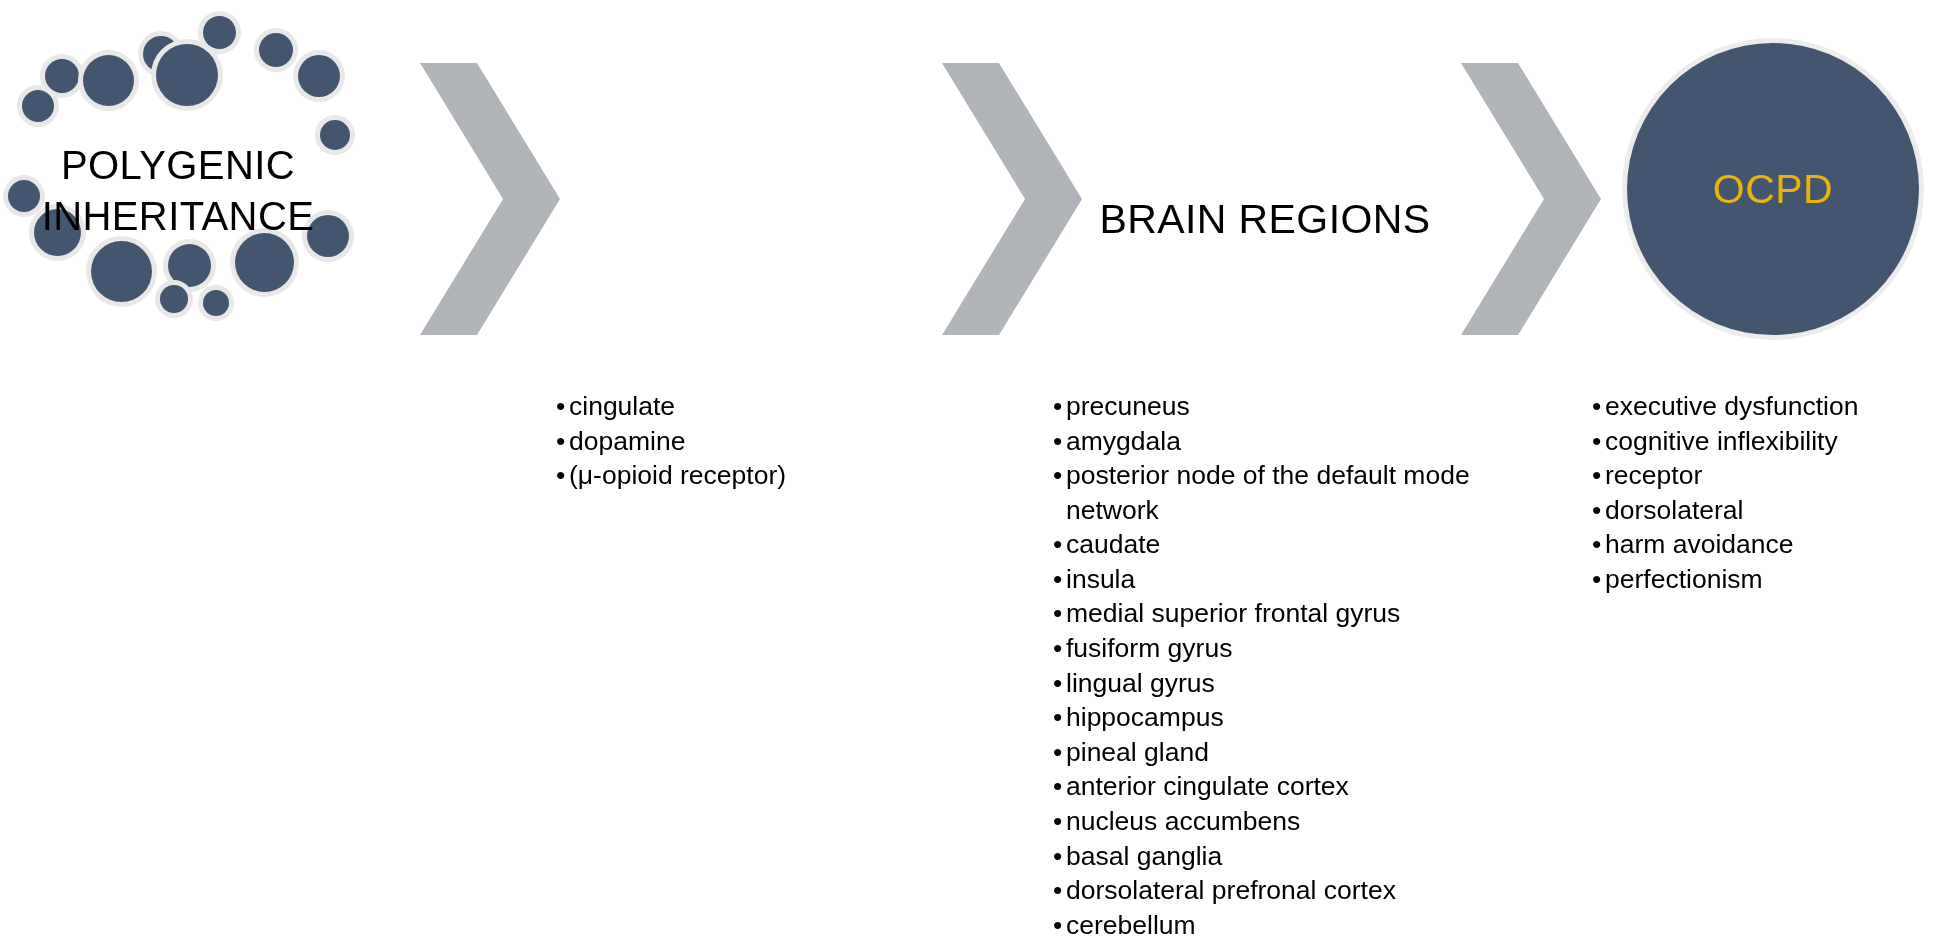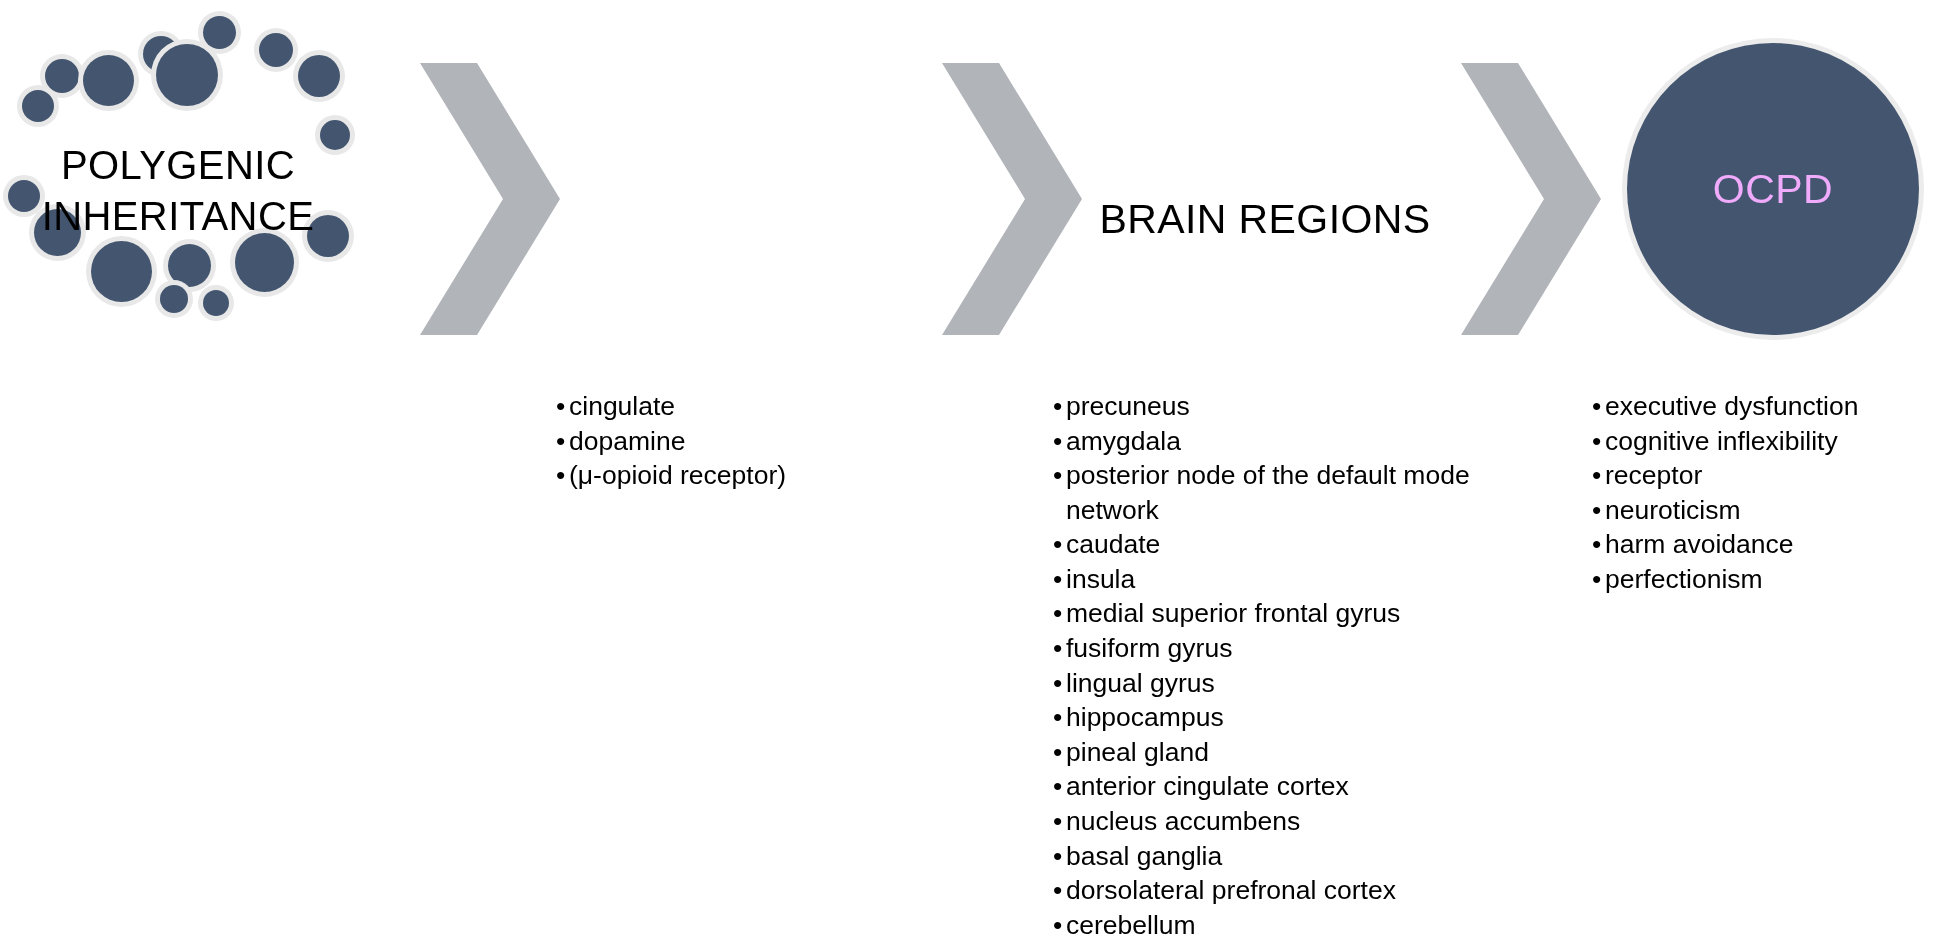--- a/index.html
+++ b/index.html
@@ -70,21 +70,21 @@
     width: 292px;
     height: 292px;
     border-radius: 50%;
     background: #44566F;
     box-shadow: 0 0 0 5px #ECECEC;
     display: flex;
     align-items: center;
     justify-content: center;
   }
   #ocpd-label {
-    color: #f0abfc;
+    color: #eab308;
     font-size: 41px;
     letter-spacing: 0.5px;
     text-align: right;
   }
 
   
   .bullet-list {
     position: absolute;
     font-size: 26.5px;
     line-height: 1.305;
@@ -245,21 +245,21 @@
       <div class="bullet-item">
         <span class="bullet-mark">•</span>
         <span class="bullet-text">cognitive inflexibility</span>
       </div>
       <div class="bullet-item">
         <span class="bullet-mark">•</span>
         <span class="bullet-text">receptor</span>
       </div>
       <div class="bullet-item">
         <span class="bullet-mark">•</span>
-        <span class="bullet-text">neuroticism</span>
+        <span class="bullet-text">dorsolateral</span>
       </div>
       <div class="bullet-item">
         <span class="bullet-mark">•</span>
         <span class="bullet-text">harm avoidance</span>
       </div>
       <div class="bullet-item">
         <span class="bullet-mark">•</span>
         <span class="bullet-text">perfectionism</span>
       </div>
     </div>

